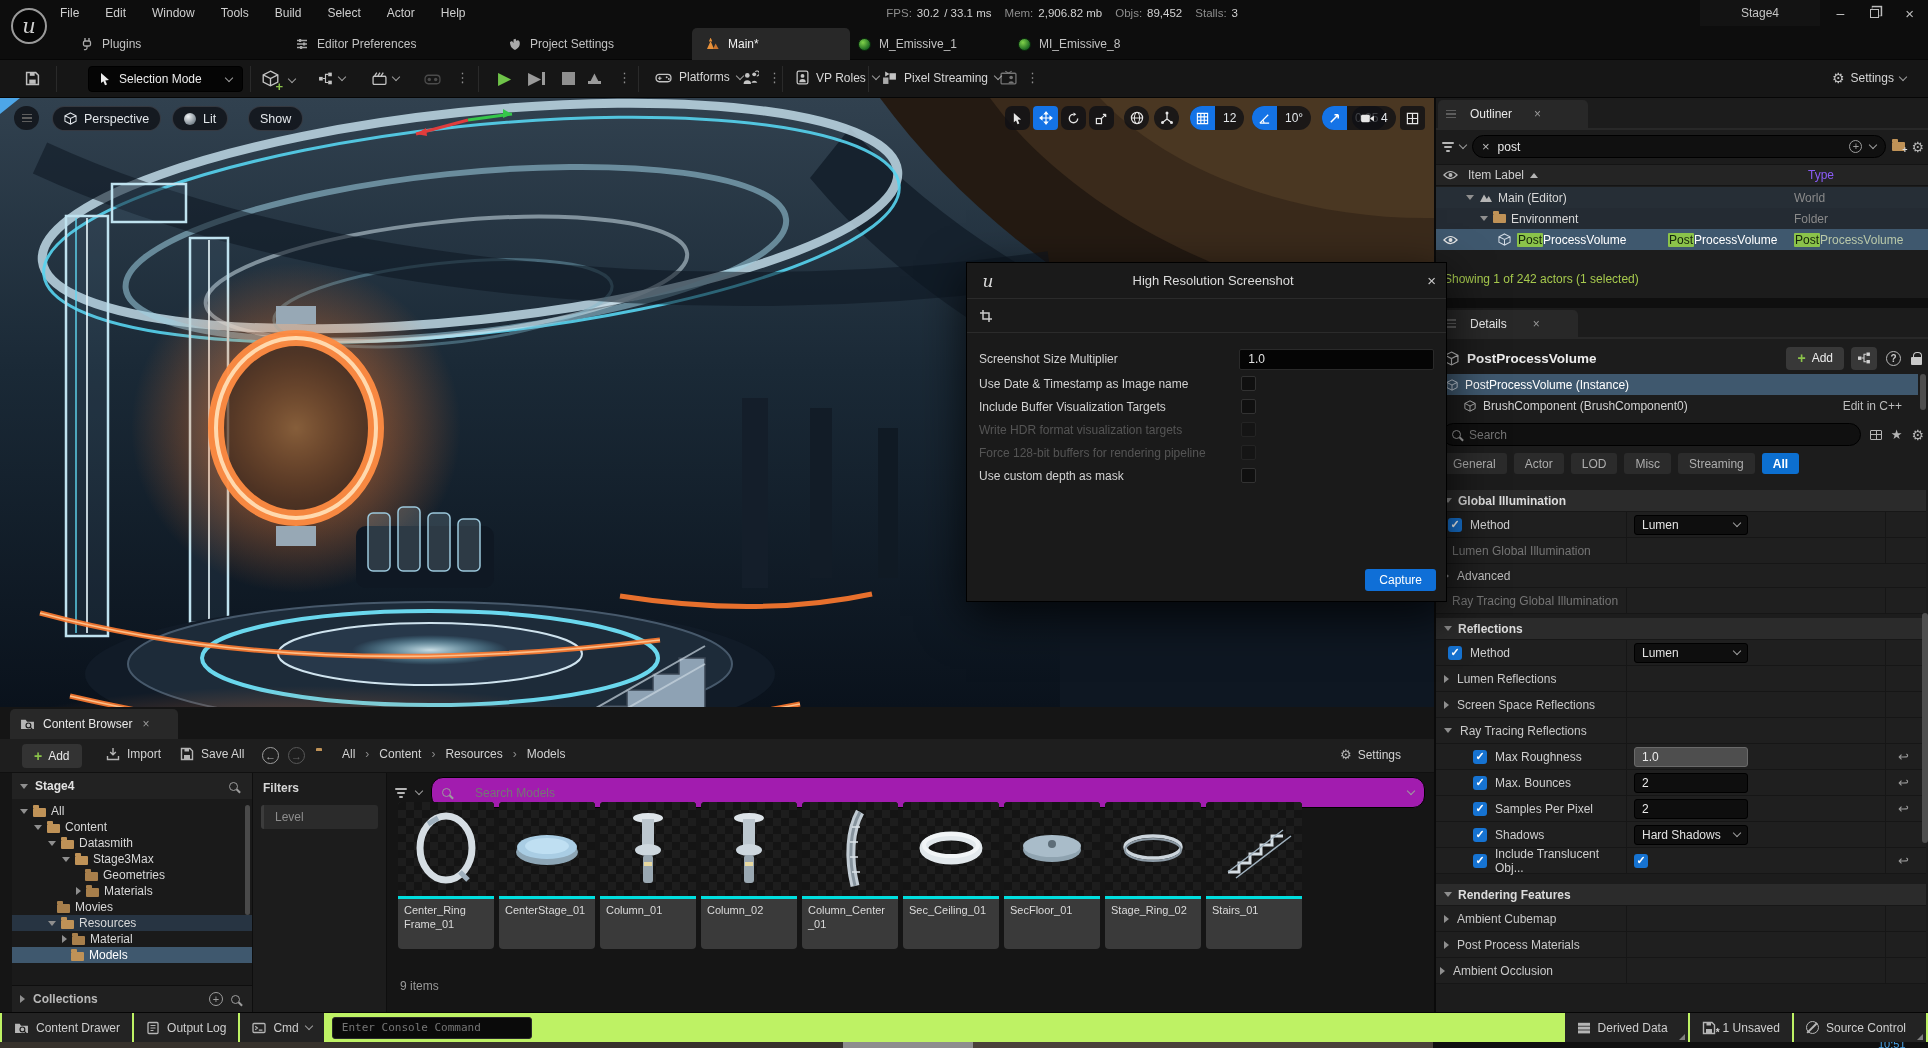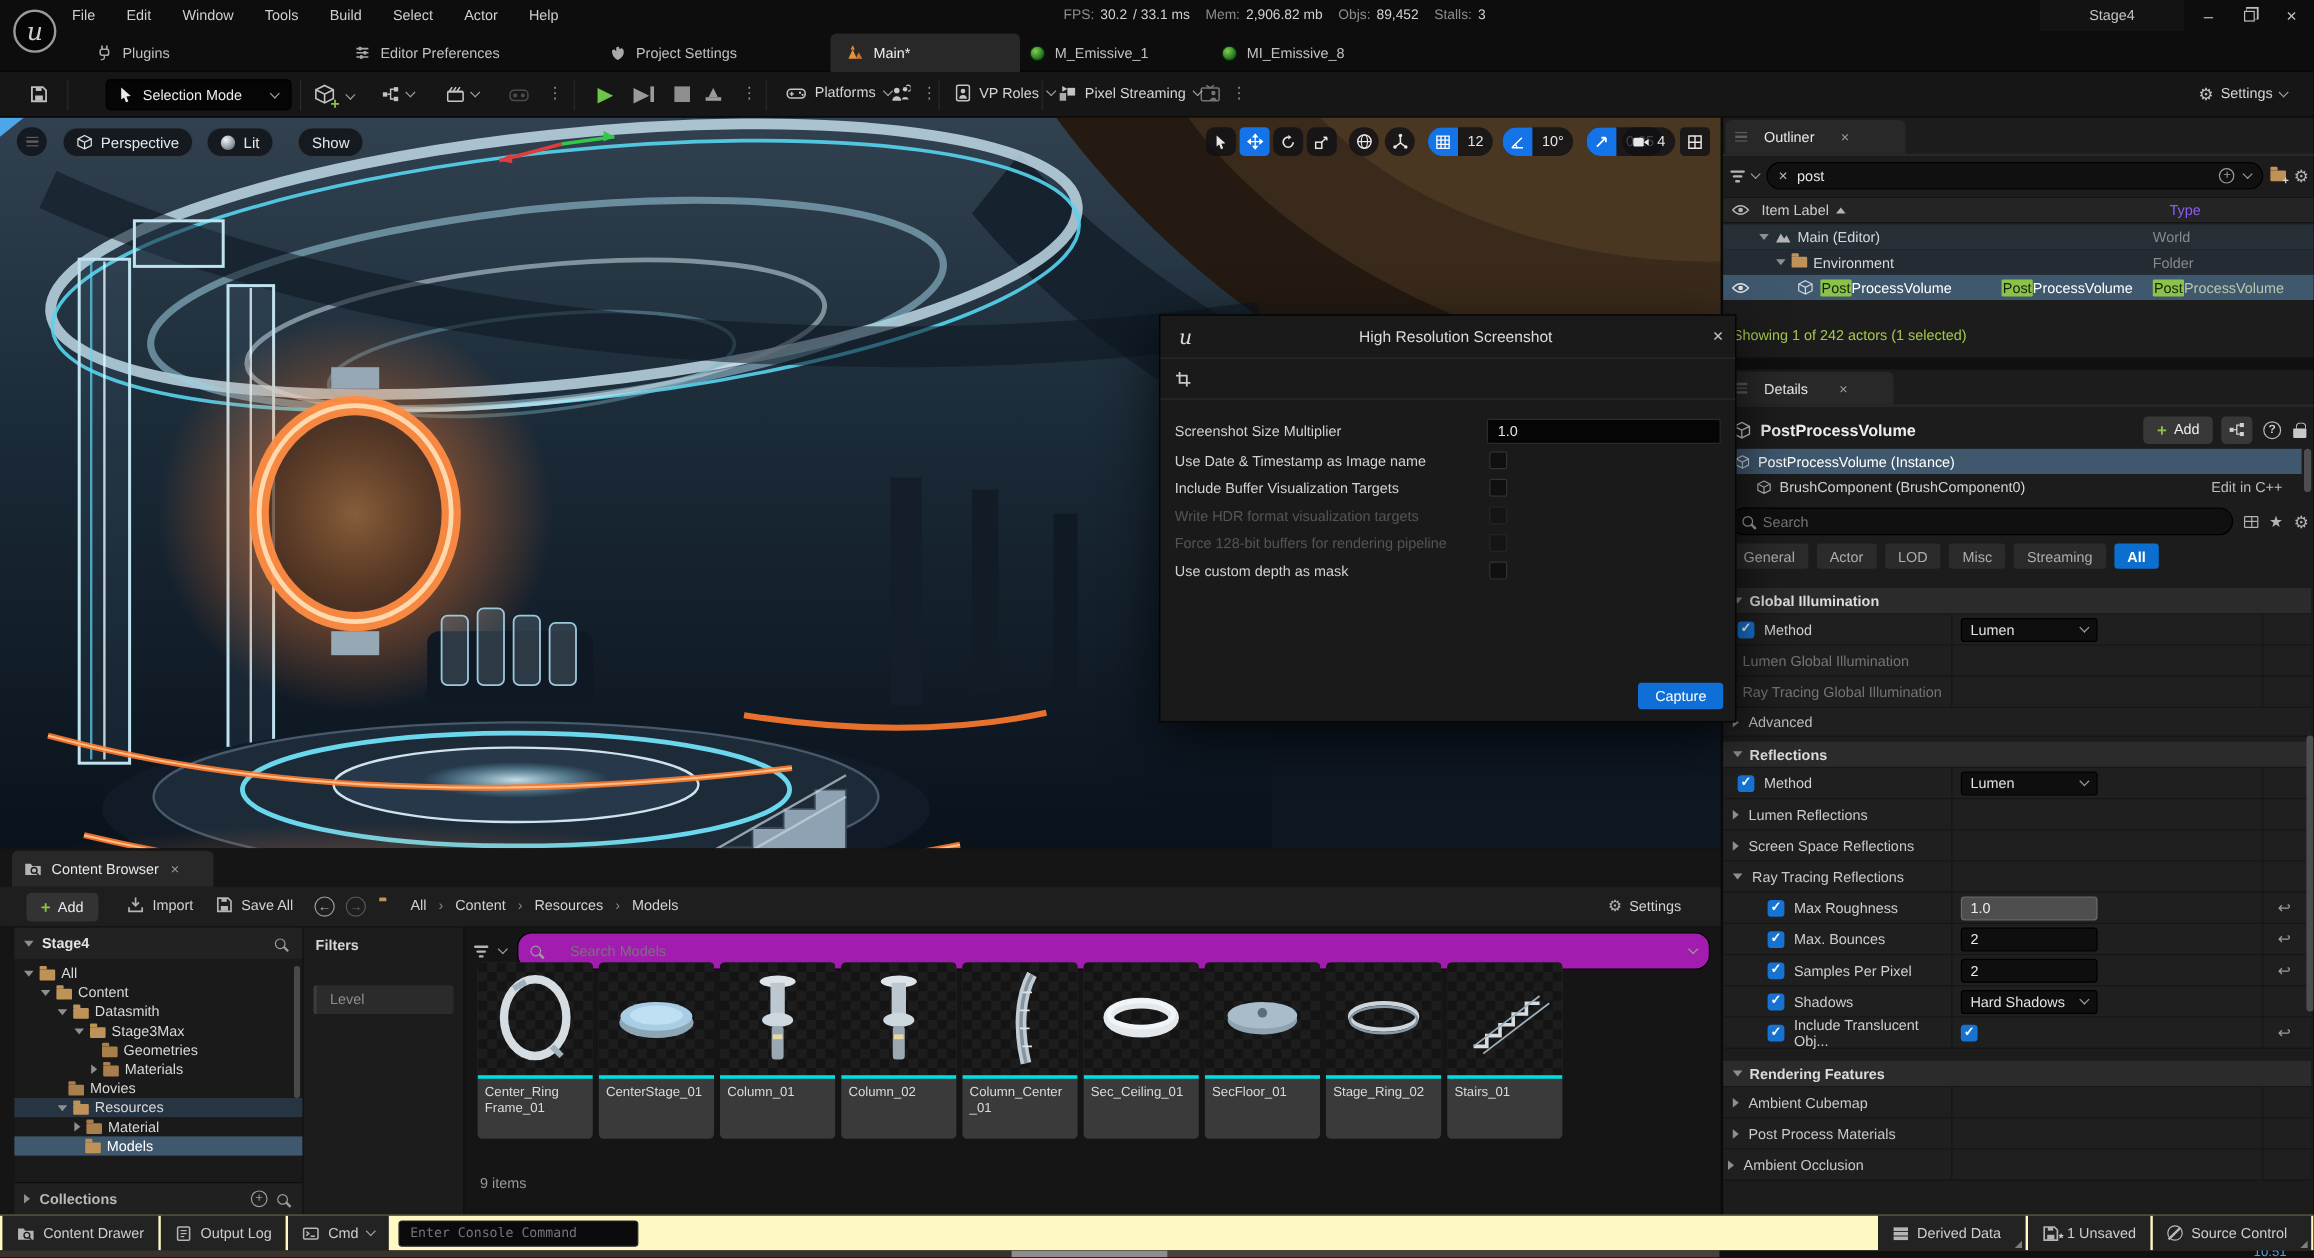--- a/index.html
+++ b/index.html
@@ -677,21 +677,21 @@
       <div class="row" style="position:absolute;left:0;right:0;bottom:0;height:27px;background:#202020;padding:0 8px;gap:8px;border-top:1px solid #0e0e0e">
         <span class="arr-r"></span>
           <b style="color:#b9b9b9">Collections</b>
         <span class="plusc" style="margin-left:auto">+</span>
         <span class="mag" style="margin-right:4px"></span>
       </div>
     </div>
     
     <div class="abs" style="left:253px;top:66px;width:134px;height:239px;background:#1c1c1c;border-right:1px solid #0e0e0e">
       <b style="display:block;padding:8px 10px;color:#d6d6d6">Filters</b>
-      <div class="chip" style="margin:18px 8px;height:24px;color:#8d8d8d;border-left:3px solid #3c3c3c">Level</div>
+      <div class="chip" style="margin:2px 8px;height:24px;color:#8d8d8d;border-left:3px solid #3c3c3c">Level</div>
     </div>
     
     <div class="abs row" style="left:395px;top:70px;gap:9px;width:1030px">
       <span class="fun">
           <i></i>
           <i></i>
           <i></i>
         </span>
       <span class="chv"></span>
       <div class="row" style="flex:1;height:31px;background:#a21caf;border:1px solid #000;border-radius:12px;padding:0 10px;gap:24px">
@@ -946,32 +946,32 @@
           </div>
           <div class="preset"></div>
         </div>
       <div class="prow">
           <div class="pname dim" style="padding-left:16px">
             <span>Lumen Global Illumination</span>
           </div>
           <span class="psep"></span>
           <span class="psep2"></span>
         </div>
-      <div class="prow">
-          <div class="pname dim" style="padding-left:16px">
-            <span>Ray Tracing Global Illumination</span>
-          </div>
-          <span class="psep"></span>
-          <span class="psep2"></span>
-        </div>
       <div class="prow" style="height:24px">
           <div class="pname" style="padding-left:8px;width:auto">
             <span class="arr-r"></span>
             <span style="color:#bdbdbd">Advanced</span>
           </div>
+        </div>
+      <div class="prow">
+          <div class="pname dim" style="padding-left:16px">
+            <span>Ray Tracing Global Illumination</span>
+          </div>
+          <span class="psep"></span>
+          <span class="psep2"></span>
         </div>
       <div style="height:4px;background:#1c1c1c"></div>
       <div class="pcat">
           <span class="arr-d"></span>
           <span>Reflections</span>
         </div>
       <div class="prow">
           <div class="pname">
             <span class="cb">✓</span>
             <span>Method</span>
@@ -1145,21 +1145,21 @@
       <div class="row" style="height:23px">
         <span style="width:262px;color:#d2d2d2">Use custom depth as mask</span>
         <span class="cb-empty"></span>
       </div>
     </div>
     <div class="row" style="position:absolute;right:10px;bottom:10px;height:22px;background:#0f6fd7;border-radius:3px;padding:0 14px;color:#fff">
       <span>Capture</span>
     </div>
   </div>
 
-  <div class="abs row" style="left:0;top:1012px;width:1928px;height:30px;background:#fef9c3;border-top:1px solid #060606;gap:2px">
+  <div class="abs row" style="left:0;top:1012px;width:1928px;height:30px;background:#bef264;border-top:1px solid #060606;gap:2px">
     <div class="statbtn" style="margin-left:2px">
       <svg class="ico" width="15" height="12" color="#b5b5b5">
           <use href="#i-folder-search"></use>
         </svg>
       <span>Content Drawer</span>
     </div>
     <div class="statbtn">
       <svg class="ico" width="14" height="14" color="#b5b5b5">
           <use href="#i-doc"></use>
         </svg>

